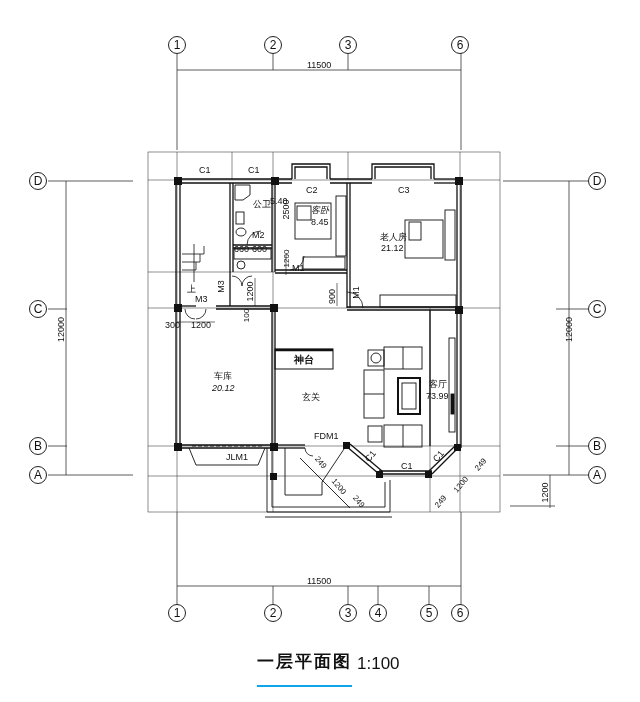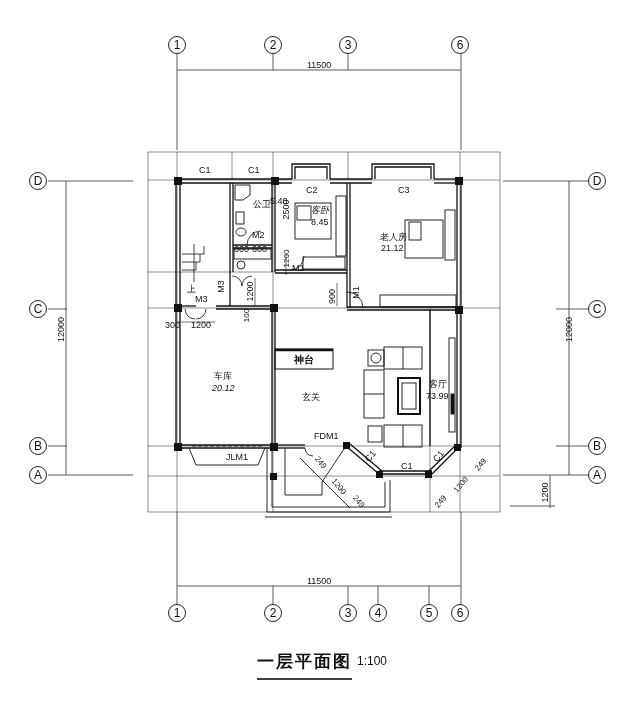--- a/index.html
+++ b/index.html
@@ -1,21 +1,21 @@
 <!DOCTYPE html>
 <html><head>
 <meta charset="utf-8">
 <style>
   html,body{margin:0;padding:0;background:#ffffff;}
   body{width:640px;height:702px;position:relative;overflow:hidden;font-family:"Liberation Sans",sans-serif;color:#111;}
   svg{position:absolute;left:0;top:0;}
   .lbl{position:absolute;font-size:9px;line-height:9px;color:#111;white-space:nowrap;}
   .axis{position:absolute;width:16px;height:16px;border:1px solid #222;border-radius:50%;font-size:12px;line-height:16px;text-align:center;background:#fff;color:#111;}
-  .title{position:absolute;left:257px;top:650px;font-family:Liberation Mono, monospace;font-size:17px;font-weight:bold;letter-spacing:2px;border-bottom:2px solid #404040;padding-bottom:5px;}
-  .scale{position:absolute;left:357px;top:654px;font-size:12px;text-align:right;}
+  .title{position:absolute;left:257px;top:650px;font-family:Liberation Mono, monospace;font-size:17px;font-weight:bold;letter-spacing:2px;border-bottom:2px solid #0ea5e9;padding-bottom:12px;}
+  .scale{position:absolute;left:357px;top:654px;font-size:17px;text-align:right;}
 </style>
 </head>
 <body>
 
 <svg width="640" height="702" viewBox="0 0 640 702" xmlns="http://www.w3.org/2000/svg">
 
   <g stroke="#333" stroke-width="0.8" fill="none">
 
     <line x1="177" y1="70" x2="461" y2="70"></line>
     <line x1="177" y1="52" x2="177" y2="100"></line>

